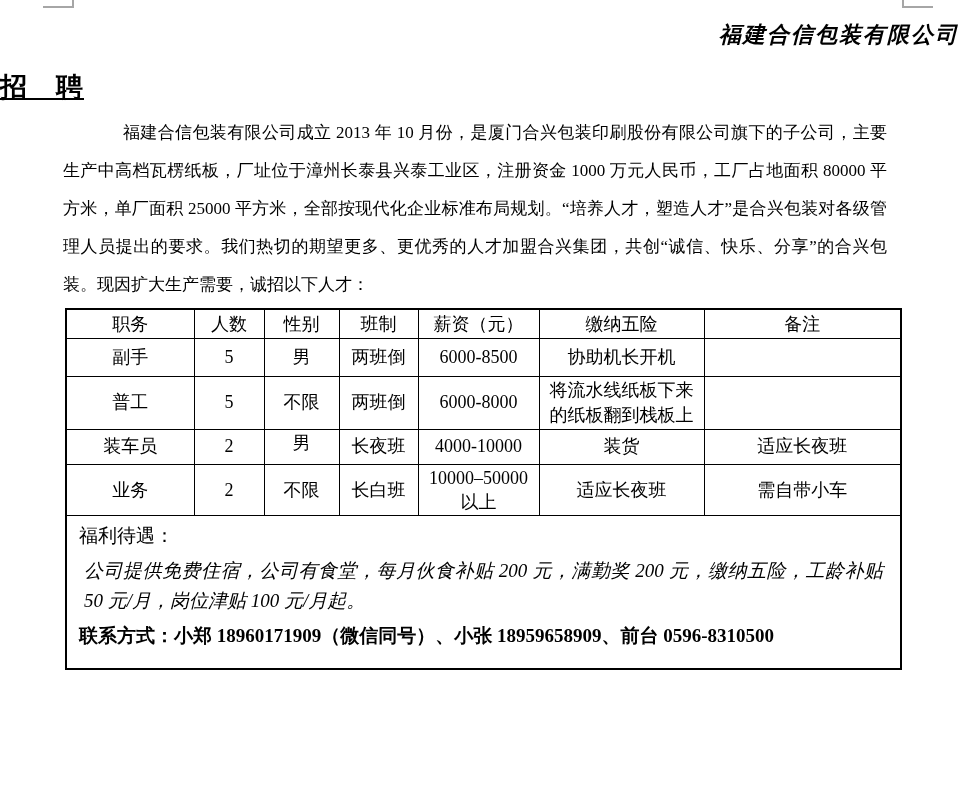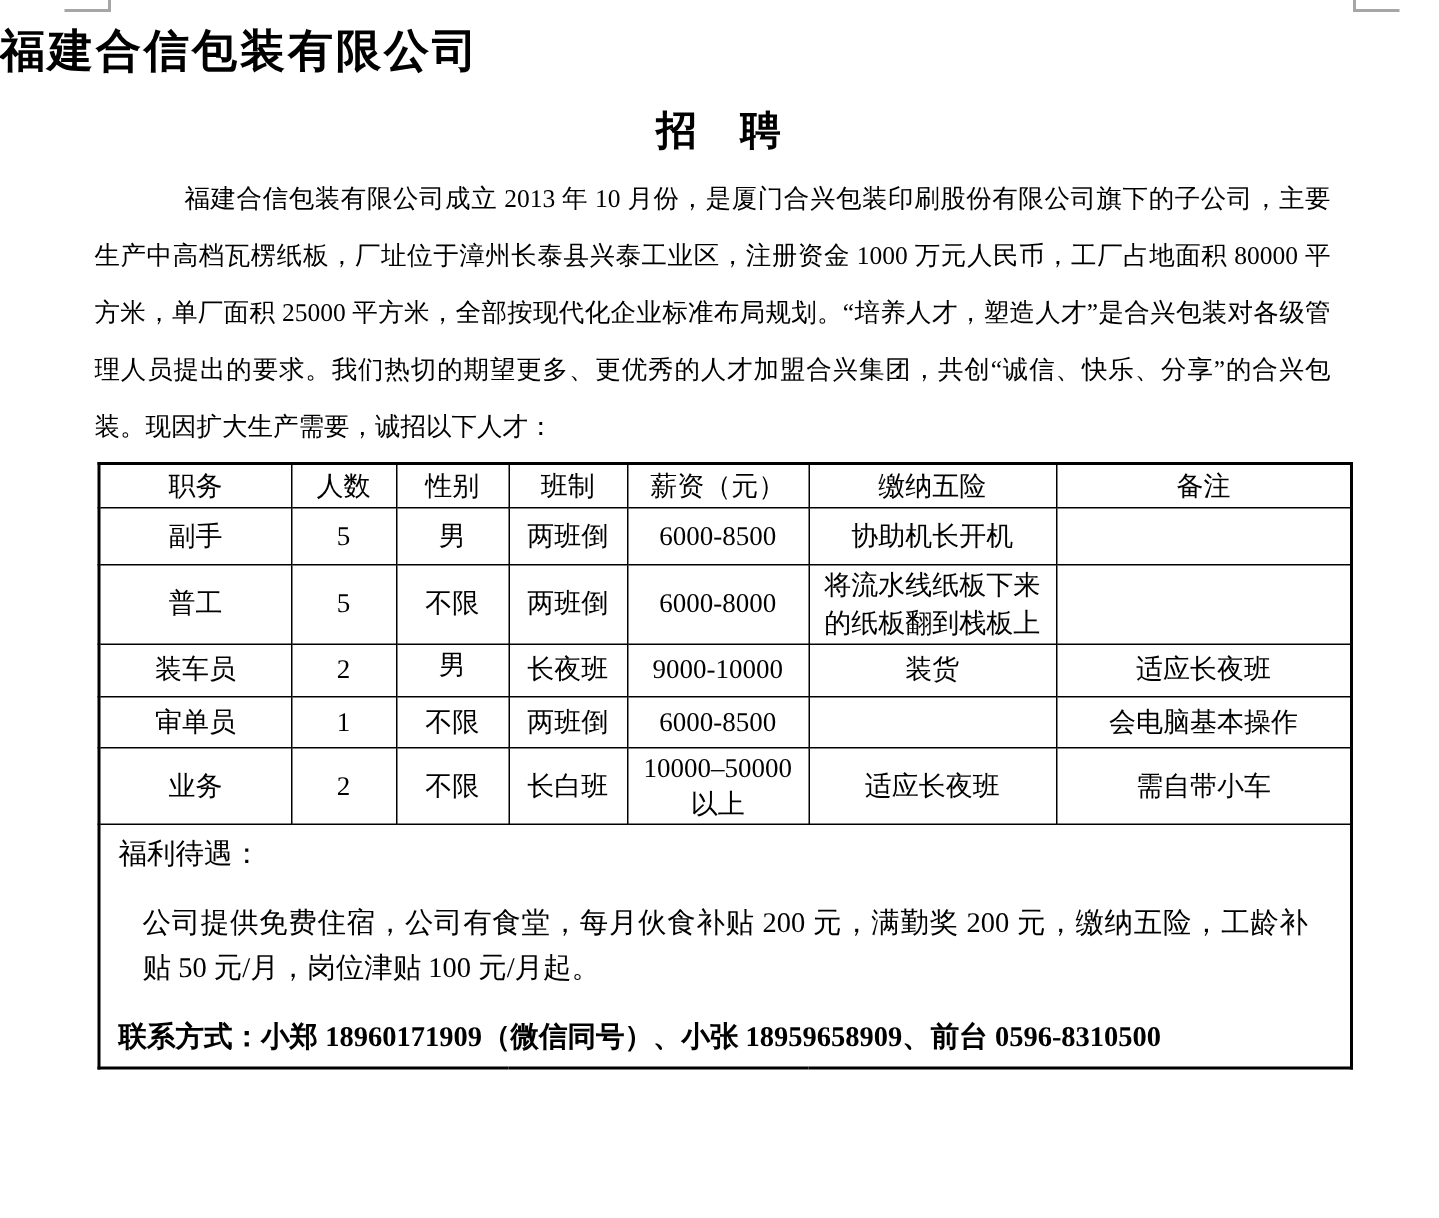--- a/index.html
+++ b/index.html
@@ -8,22 +8,22 @@
     font-family:"Liberation Serif","DejaVu Serif",serif;
   }
   .page{position:relative;width:959px;height:812px;display:flow-root;background:#fff;}
   
   .crop{position:absolute;background:#a6a6a6;}
   .crop.tl-h{left:43px;top:6px;width:31px;height:2px;}
   .crop.tl-v{left:72px;top:0;width:2px;height:8px;}
   .crop.tr-h{left:902px;top:6px;width:31px;height:2px;}
   .crop.tr-v{left:902px;top:0;width:2px;height:8px;}
 
-  h1.doc-title{margin:14px 0 0;text-align:left;font-size:30px;font-weight:bold;letter-spacing:2px;line-height:42px;}
-  h2.doc-subtitle{margin:12px 0 0;text-align:center;font-size:27px;font-weight:bold;line-height:38px;letter-spacing:1px;}
+  h1.doc-title{margin:14px 0 0;text-align:right;font-size:22px;font-weight:bold;letter-spacing:2px;line-height:42px;font-style:italic;}
+  h2.doc-subtitle{margin:12px 0 0;font-size:27px;font-weight:bold;line-height:38px;letter-spacing:1px;text-decoration:underline;}
   p.intro{
     margin:8px 0 0 63px;width:824px;
     font-size:17px;line-height:38px;
     text-align:justify;text-justify:inter-ideograph;
     text-indent:60px;
   }
   table.jobs{
     margin:4px 0 0 65px;width:835px;
     border-collapse:collapse;border:2px solid #000;
     table-layout:fixed;
@@ -32,21 +32,21 @@
     border:1px solid #000;
     font-weight:normal;font-size:18px;
     text-align:center;vertical-align:middle;
     padding:1px 3px;overflow:hidden;line-height:1.35;
   }
   .jobs td.va-top{vertical-align:top;}
   td.benefits{
     text-align:left;vertical-align:top;
     padding:5px 12px 4px;font-size:19px;line-height:30px;
   }
-  .benefits p{margin:16px;text-align:justify;text-justify:inter-ideograph;}
+  .benefits p{margin:5px;text-align:justify;text-justify:inter-ideograph;font-style:italic;}
   .b{font-weight:bold;}
 </style>
 </head>
 <body>
 
 <div class="page">
 
   <div class="crop tl-h"></div>
   <div class="crop tl-v"></div>
   <div class="crop tr-h"></div>
@@ -95,32 +95,23 @@
         <td>两班倒</td>
         <td>6000-8000</td>
         <td>将流水线纸板下来的纸板翻到栈板上</td>
         <td></td>
       </tr>
       <tr style="height:35px">
         <td>装车员</td>
         <td>2</td>
         <td class="va-top">男</td>
         <td>长夜班</td>
-        <td>9000-10000</td>
+        <td>4000-10000</td>
         <td>装货</td>
         <td>适应长夜班</td>
-      </tr>
-      <tr style="height:34px">
-        <td>审单员</td>
-        <td>1</td>
-        <td>不限</td>
-        <td>两班倒</td>
-        <td>6000-8500</td>
-        <td></td>
-        <td>会电脑基本操作</td>
       </tr>
       <tr style="height:51px">
         <td>业务</td>
         <td>2</td>
         <td>不限</td>
         <td>长白班</td>
         <td>10000–50000以上</td>
         <td>适应长夜班</td>
         <td>需自带小车</td>
       </tr>

